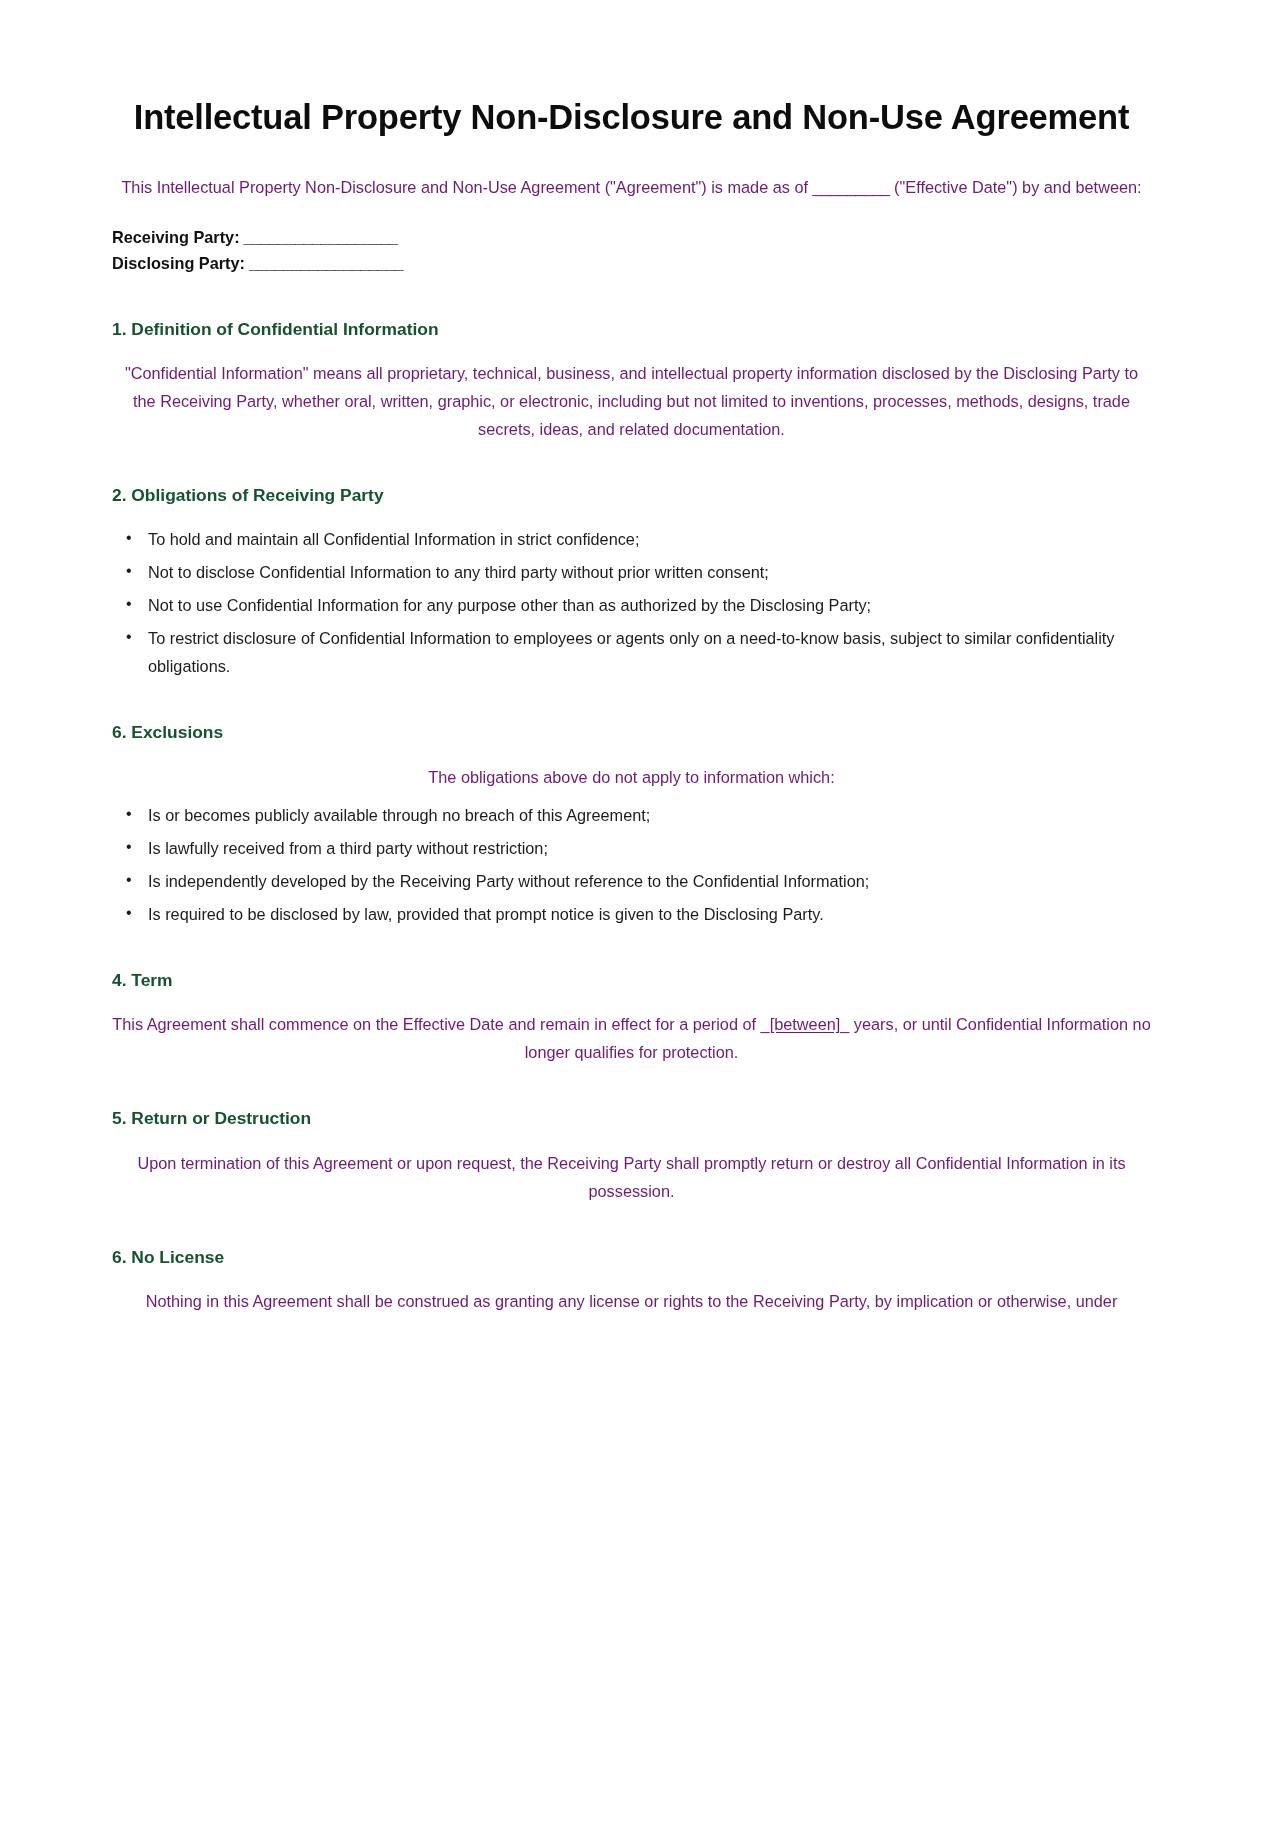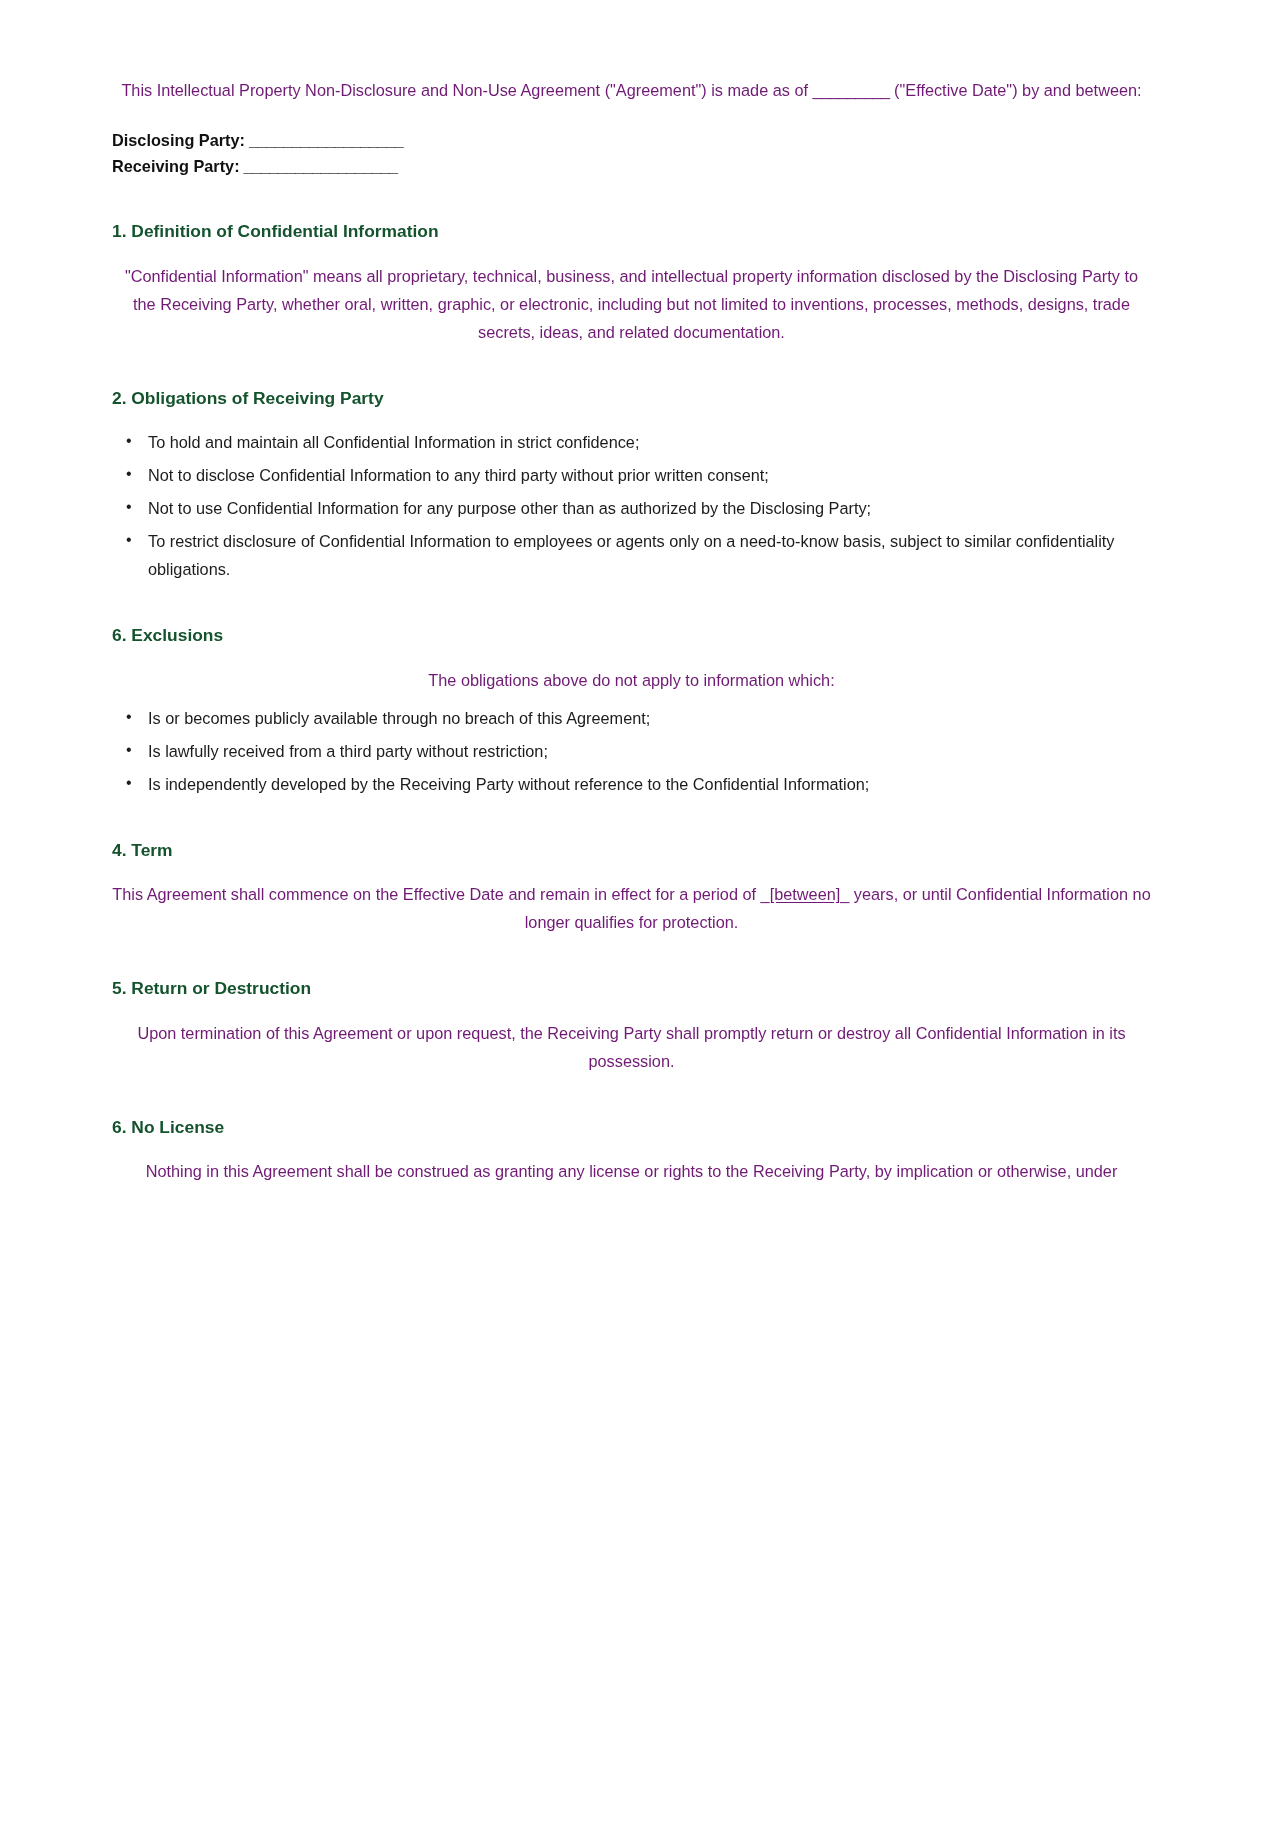--- a/index.html
+++ b/index.html
@@ -89,45 +89,47 @@
   }
   .spacer-bottom {
     height: 520px;
   }
 </style>
 </head>
 <body>
 
 <div class="page">
 
+  <h1 class="doc-title">Intellectual Property Non-Disclosure and Non-Use Agreement</h1>
 
   <p class="para"><span>This Intellectual Property Non-Disclosure and Non-Use Agreement ("Agreement") is made as of </span><span class="blank">_________</span><span> ("Effective Date") by and between:</span></p>
 
   <div class="party-block">
+    <p class="party-line"><span>Receiving Party:</span><span class="fill"> __________________</span></p>
     <p class="party-line"><span>Disclosing Party:</span><span class="fill"> __________________</span></p>
-    <p class="party-line"><span>Receiving Party:</span><span class="fill"> __________________</span></p>
   </div>
 
   <h2 class="section-heading">1. Definition of Confidential Information</h2>
   <p class="para">"Confidential Information" means all proprietary, technical, business, and intellectual property information disclosed by the Disclosing Party to the Receiving Party, whether oral, written, graphic, or electronic, including but not limited to inventions, processes, methods, designs, trade secrets, ideas, and related documentation.</p>
 
   <h2 class="section-heading">2. Obligations of Receiving Party</h2>
   <ul class="bullets">
     <li>To hold and maintain all Confidential Information in strict confidence;</li>
     <li>Not to disclose Confidential Information to any third party without prior written consent;</li>
     <li>Not to use Confidential Information for any purpose other than as authorized by the Disclosing Party;</li>
     <li>To restrict disclosure of Confidential Information to employees or agents only on a need-to-know basis, subject to similar confidentiality obligations.</li>
   </ul>
 
   <h2 class="section-heading">6. Exclusions</h2>
   <p class="para">The obligations above do not apply to information which:</p>
   <ul class="bullets">
     <li>Is or becomes publicly available through no breach of this Agreement;</li>
     <li>Is lawfully received from a third party without restriction;</li>
     <li>Is independently developed by the Receiving Party without reference to the Confidential Information;</li>
+    <li>Is required to be disclosed by law, provided that prompt notice is given to the Disclosing Party.</li>
   </ul>
 
   <h2 class="section-heading">4. Term</h2>
   <p class="para"><span>This Agreement shall commence on the Effective Date and remain in effect for a period of _</span><span class="underline-token">[between]</span><span>_ years, or until Confidential Information no longer qualifies for protection.</span></p>
 
   <h2 class="section-heading">5. Return or Destruction</h2>
   <p class="para">Upon termination of this Agreement or upon request, the Receiving Party shall promptly return or destroy all Confidential Information in its possession.</p>
 
   <h2 class="section-heading">6. No License</h2>
   <p class="para">Nothing in this Agreement shall be construed as granting any license or rights to the Receiving Party, by implication or otherwise, under</p>

